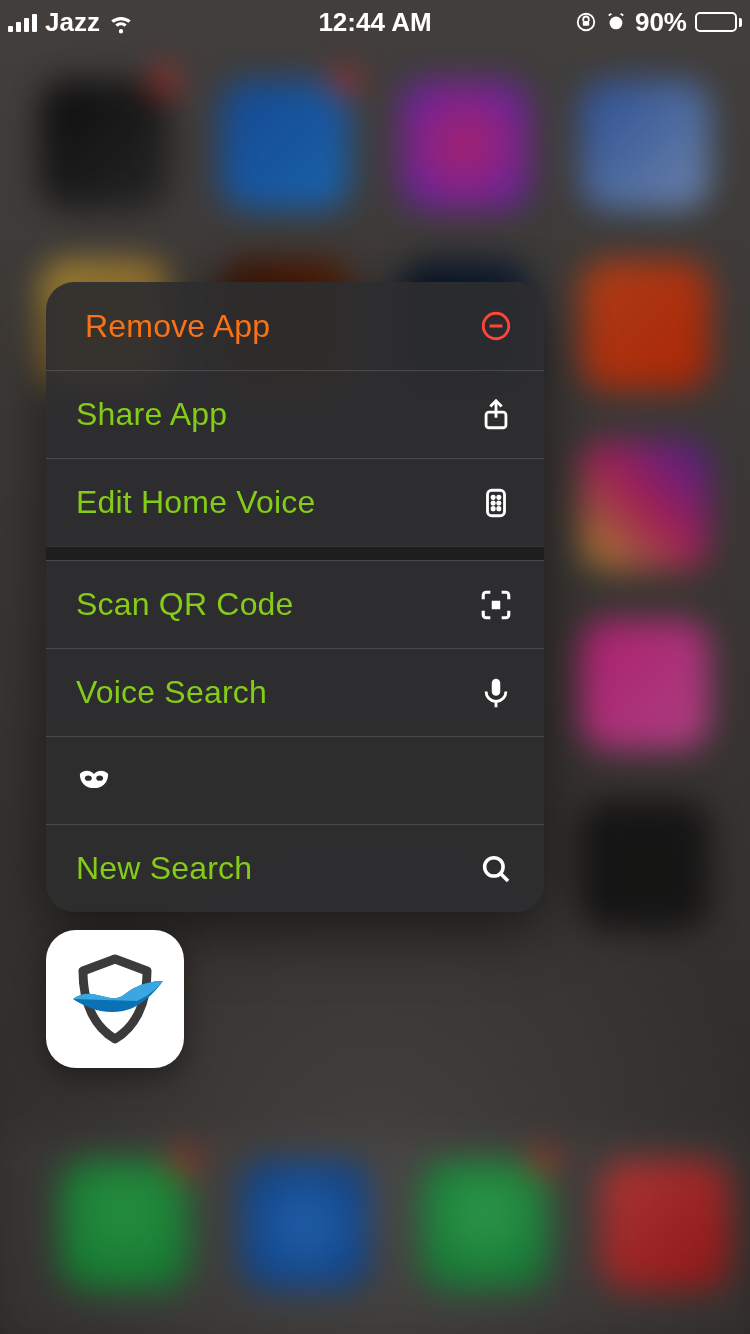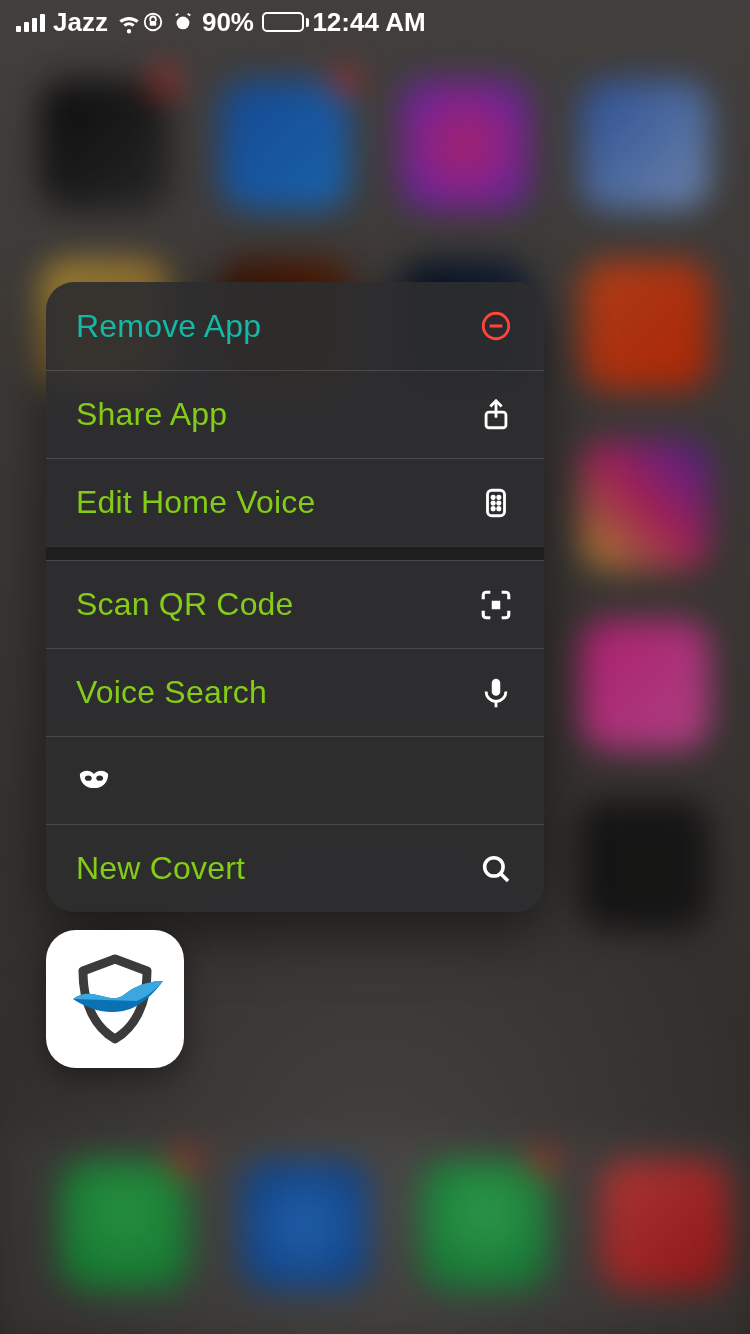--- a/index.html
+++ b/index.html
@@ -38,21 +38,21 @@
   .d2 { left:240px; top:1160px; background:radial-gradient(circle at 50% 50%, #2a8cff,#0a4fb0);}
   .d3 { left:420px; top:1160px; background:radial-gradient(circle at 50% 40%, #3de36a,#0f9c3e);}
   .d4 { left:600px; top:1160px; background:linear-gradient(135deg,#ff4d4d,#d11a1a);}
   .badge { position:absolute; width:28px; height:28px; border-radius:50%; background:#ff3b30; }
   .b1 { left:150px; top:68px;} .b2 { left:330px; top:68px;}
   .b3 { left:170px; top:1148px;} .b4 { left:530px; top:1148px;}
 
   .dim { position:absolute; inset:0; background:rgba(0,0,0,0.28); }
 
   
-  .status-bar { position:absolute; top:0; left:0; right:12px; height:44px; display:flex; align-items:center; justify-content:flex-start; padding:0 16px; color:#fff; font-size:26px; font-weight:600; z-index:50;}
+  .status-bar { position:absolute; top:0; left:0; right:0; height:44px; display:flex; align-items:center; justify-content:space-between; padding:0 8px; color:#fff; font-size:26px; font-weight:600; z-index:50;}
   .status-left, .status-right { display:flex; align-items:center; gap:8px; }
   .status-center { position:absolute; left:0; right:0; text-align:center; font-size:26px; font-weight:700; pointer-events:none;}
   .signal { display:flex; align-items:flex-end; gap:3px; height:20px;}
   .signal span { width:5px; background:#fff; border-radius:1px;}
   .signal span:nth-child(1){height:6px}.signal span:nth-child(2){height:10px}.signal span:nth-child(3){height:14px}.signal span:nth-child(4){height:18px}
   .wifi-icon svg, .lock-icon svg, .alarm-icon svg { display:block; }
   .battery { display:flex; align-items:center; gap:2px;}
   .battery-body { width:42px; height:20px; border:2px solid #fff; border-radius:5px; position:relative; padding:2px;}
   .battery-fill { height:100%; background:#fff; border-radius:2px;}
   .battery-tip { width:3px; height:9px; background:#fff; border-radius:0 2px 2px 0;}
@@ -64,21 +64,21 @@
     border-radius:28px; overflow:hidden; z-index:40;
     box-shadow: 0 20px 60px rgba(0,0,0,0.5);
   }
   .menu-item {
     display:flex; align-items:center; justify-content:space-between;
     padding:0 30px; height:88px; cursor:pointer;
     border-top:1px solid rgba(255,255,255,0.14);
   }
   .menu-item:first-child { border-top:none; }
   .menu-item .label { font-size:32px; font-weight:400; color:#84cc16; letter-spacing:0.2px;}
-  .menu-item.destructive .label { color:#14b8a6; }
+  .menu-item.destructive .label { color:#f97316;margin-left:9px; }
   .menu-item .mi-icon { width:36px; height:36px; display:flex; align-items:center; justify-content:center; color:#fff;}
   .menu-item.destructive .mi-icon { color:#ff453a; }
   .menu-sep { height:14px; background:rgba(0,0,0,0.32); border-top:1px solid rgba(255,255,255,0.1);}
   .mi-icon svg { width:34px; height:34px; }
 
   
   .app-icon {
     position:absolute; left:46px; top:930px; width:138px; height:138px;
     background:#fff; border-radius:30px; z-index:40;
     display:flex; align-items:center; justify-content:center;
@@ -210,21 +210,21 @@
   <div class="menu-item">
     <span class="mi-icon">
       <svg viewBox="0 0 24 18" fill="currentColor">
           <path d="M2 4c3-3 7-3 10 0 3-3 7-3 10 0 0 6-4 10-10 10S2 10 2 4z"></path>
           <ellipse cx="8" cy="7" rx="2.4" ry="1.8" fill="#2d2d2f"></ellipse>
           <ellipse cx="16" cy="7" rx="2.4" ry="1.8" fill="#2d2d2f"></ellipse>
         </svg>
     </span>
   </div>
   <div class="menu-item">
-    <span class="label">New Covert</span>
+    <span class="label">New Search</span>
     <span class="mi-icon">
       <svg viewBox="0 0 24 24" fill="none" stroke="currentColor" stroke-width="2.5">
           <circle cx="10.5" cy="10.5" r="6.5"></circle>
           <line x1="20.5" y1="20.5" x2="15.2" y2="15.2"></line>
         </svg>
     </span>
   </div>
 </div>
 
 <div class="app-icon">

